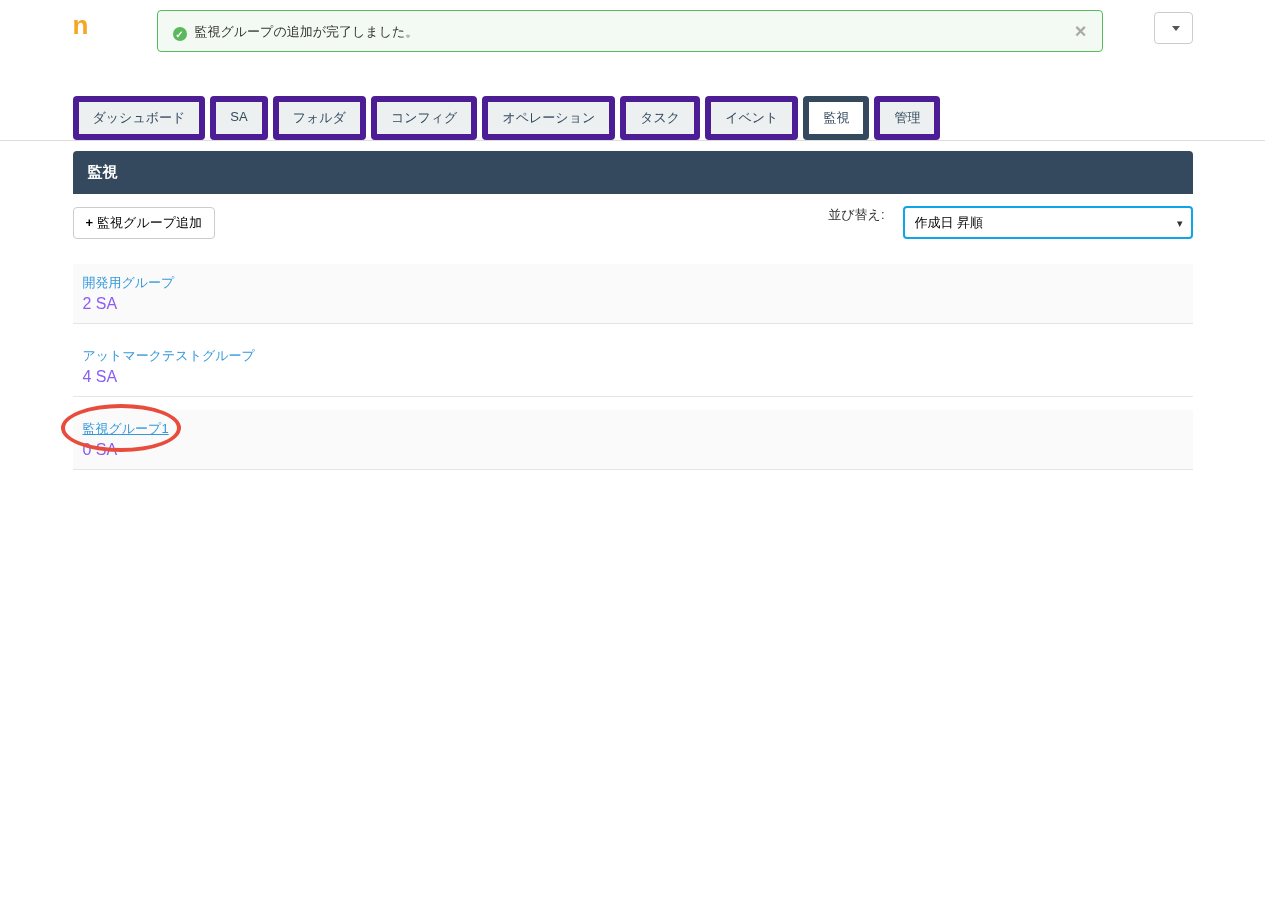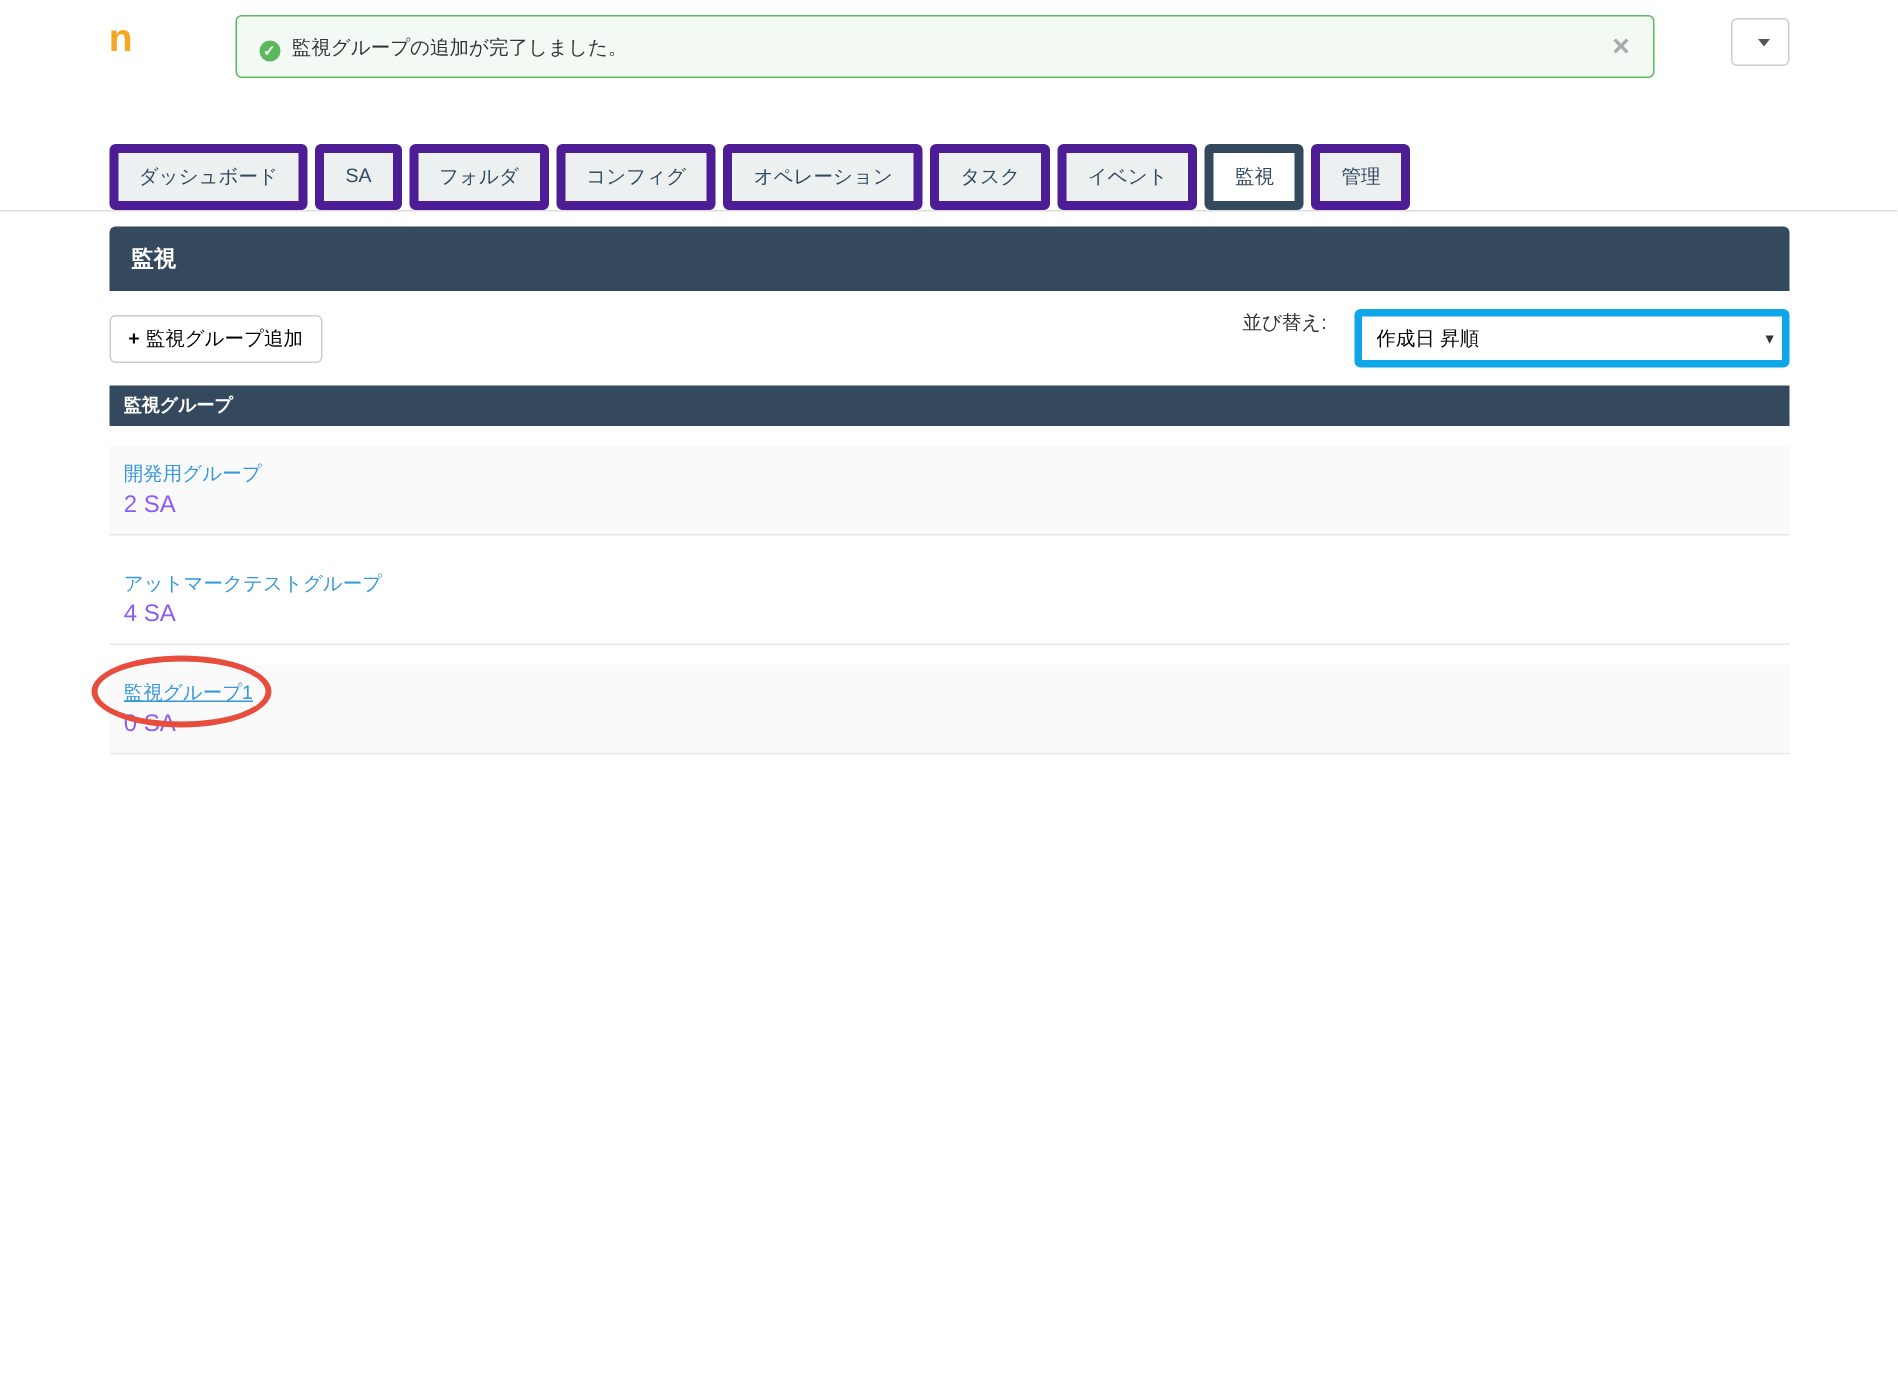--- a/index.html
+++ b/index.html
@@ -15,21 +15,21 @@
 .alert-close { margin-left: auto; color: #aaa; font-size: 20px; font-weight: bold; cursor: pointer; line-height: 1; }
 .tabs { margin-top: 45px; display: flex; gap: 5px; padding-bottom: 0; }
 .tab { padding: 7px 14px; background: #ecf0f1; border: 6px solid #4c1d95; border-radius: 4px; color: #34495e; cursor: pointer; font-size: 13px; }
 .tab.active { background: #fff; border-color: #34495e; }
 .page-header { background: #34495e; color: #fff; padding: 12px 15px; font-size: 15px; font-weight: bold; margin-top: 10px; border-radius: 4px 4px 0 0; }
 .toolbar { display: flex; align-items: center; padding: 12px 0; }
 .btn-add { padding: 6px 12px; border: 1px solid #ccc; border-radius: 4px; background: #fff; font-size: 13px; cursor: pointer; display: inline-flex; align-items: center; }
 .plus-icon { font-weight: bold; margin-right: 4px; }
 .sort-area { margin-left: auto; display: flex; gap: 18px; }
 .sort-label { font-size: 13px; }
-.sort-select { padding: 7px 10px; border: 5px solid #0ea5e9; border-radius: 4px; font-size: 13px; width: 290px; background: #fff; appearance: none; -webkit-appearance: none; position: relative; }
+.sort-select { padding: 7px 10px; border: 2px solid #0ea5e9; border-radius: 4px; font-size: 13px; width: 290px; background: #fff; appearance: none; -webkit-appearance: none; position: relative; }
 .select-wrap { position: relative; }
 .select-wrap::after { content: "▾"; position: absolute; right: 10px; top: 50%; transform: translateY(-50%); pointer-events: none; color: #333; font-size: 11px; }
 .section-header { background: #34495e; color: #fff; padding: 5px 10px; font-size: 12px; font-weight: bold; }
 .group-list { }
 .group-item { padding: 10px 10px; border-bottom: 1px solid #e5e5e5; background: #fafafa; position: relative; margin-top: 13px; }
 .group-item:nth-child(odd) { background: #fafafa; }
 .group-item:nth-child(even) { background: #fff; }
 .group-link { color: #3498db; text-decoration: none; font-size: 13px; }
 .group-meta { color: #8b5cf6; font-size: 16px; margin-top: 3px; }
 .highlight-circle { position: absolute; border: 4px solid #e74c3c; border-radius: 50%; width: 120px; height: 48px; left: -12px; top: -6px; pointer-events: none; }
@@ -76,20 +76,19 @@
     <div class="sort-area">
       <span class="sort-label">並び替え:</span>
       <div class="select-wrap">
         <select class="sort-select">
           <option>作成日 昇順</option>
         </select>
       </div>
     </div>
   </div>
 
-  <div class="section-header">監視グループ</div>
 
   <div class="group-list" id="group-list">
       <div class="group-item"><a class="group-link" href="#">開発用グループ</a><div class="group-meta">2 SA</div></div>
       <div class="group-item"><a class="group-link" href="#">アットマークテストグループ</a><div class="group-meta">4 SA</div></div>
       <div class="group-item highlighted"><a class="group-link underlined" href="#">監視グループ1</a><div class="group-meta">0 SA</div><div class="highlight-circle"></div></div>
     </div>
 </div>
 
 </body></html>

